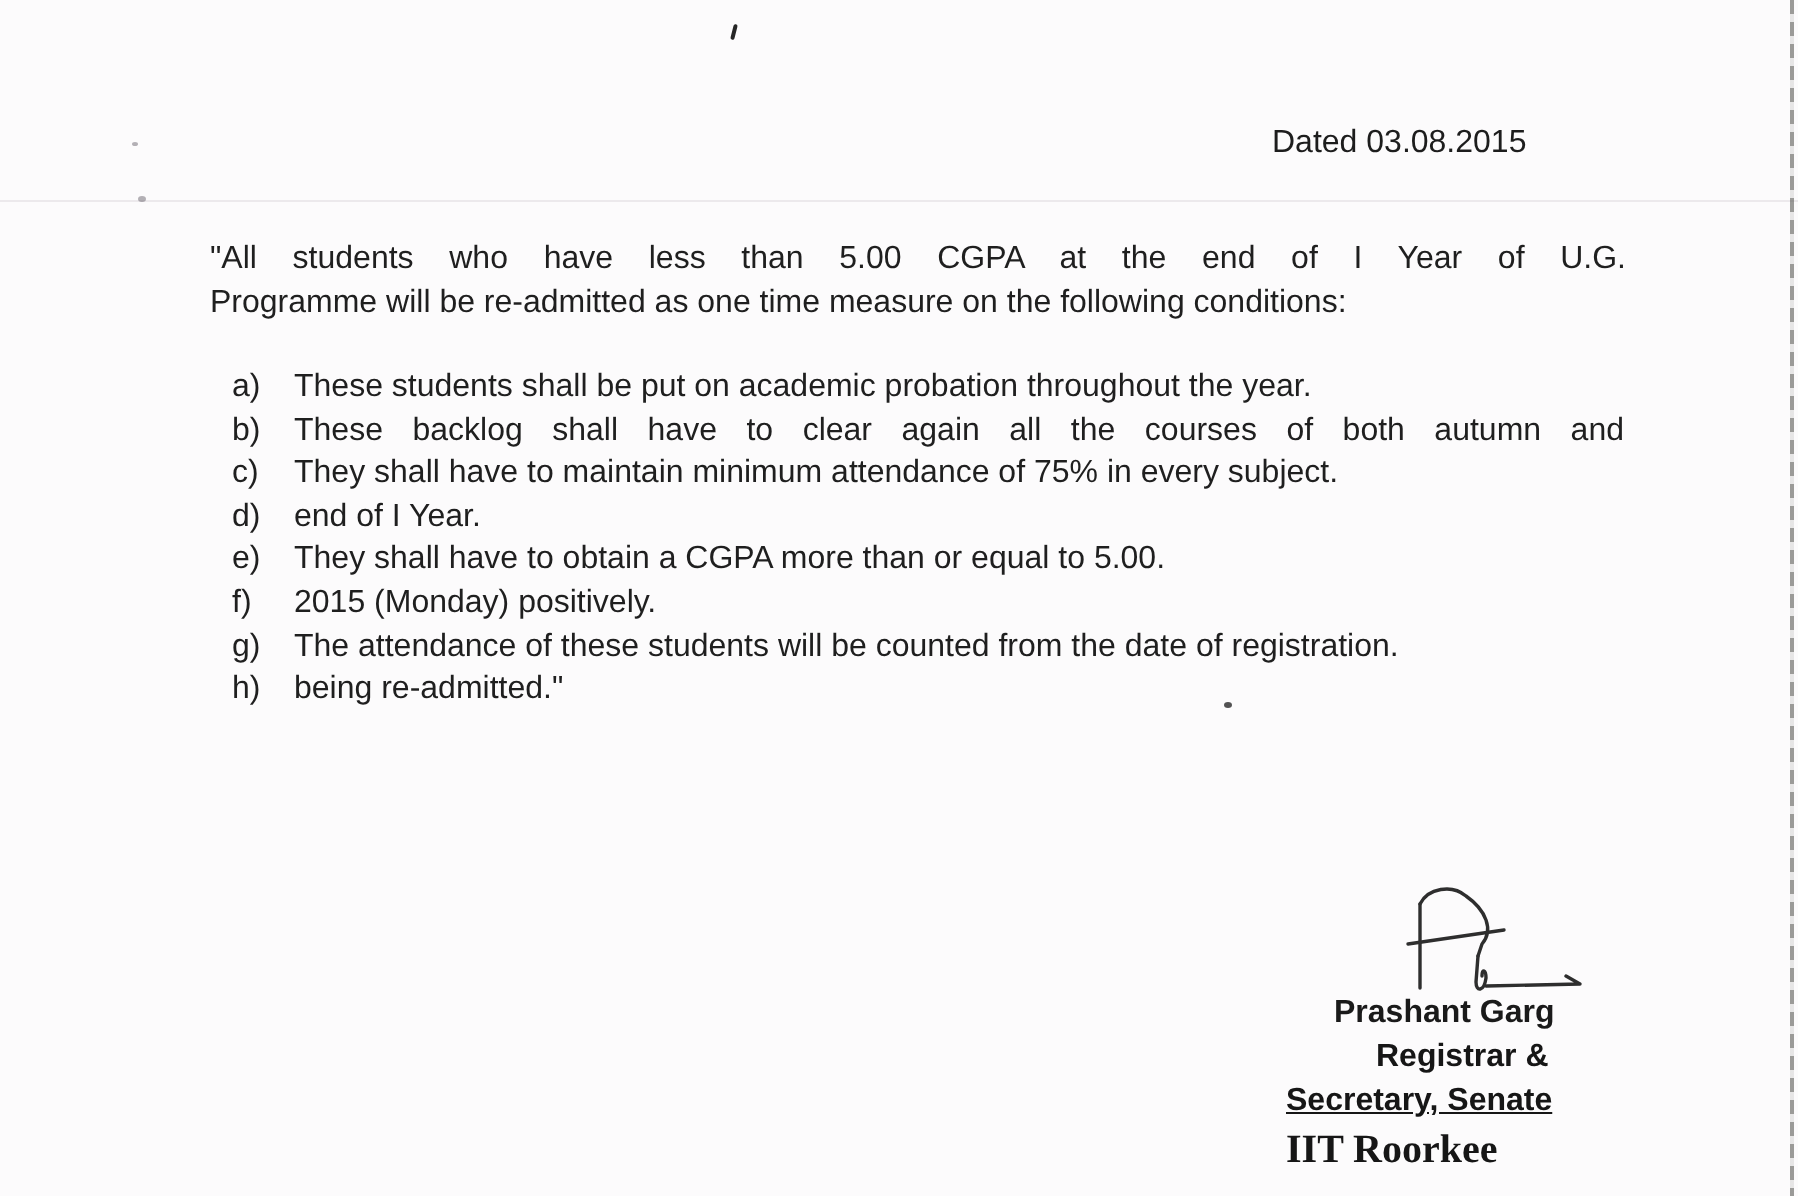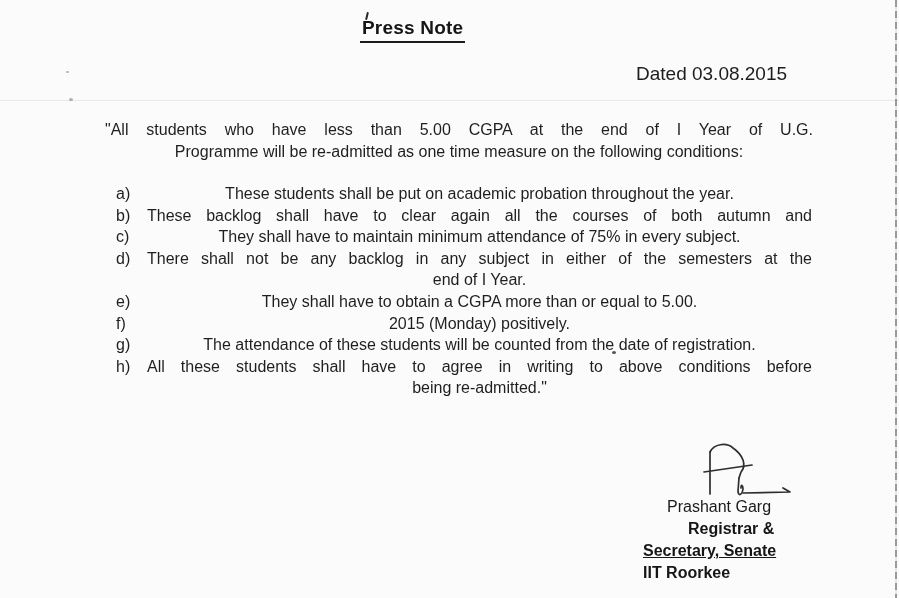--- a/index.html
+++ b/index.html
@@ -36,57 +36,56 @@
   .doc-title{
     position:absolute;left:360px;top:17px;
     font-size:19px;font-weight:bold;color:#161616;
     letter-spacing:.2px;
     border-bottom:2px solid #1c1c1c;
     padding:0 2px 2px 2px;
   }
 
   .date-line{
     position:absolute;left:636px;top:63px;
-    font-size:19px;color:#1d1d1d;
+    font-size:16px;color:#1d1d1d;
   }
 
   .intro{
     position:absolute;left:105px;top:119px;width:708px;
     font-size:16px;line-height:21.6px;color:#1f1f1f;
   }
 
   .conditions{
     position:absolute;left:115px;top:183px;width:697px;
     font-size:16px;line-height:21.6px;color:#1f1f1f;
   }
   .cond{display:grid;grid-template-columns:32px 1fr;}
   .cond-label{padding-left:1px;}
-  .line{white-space:normal;text-align:center;}
+  .line{white-space:normal;}
   .line.j{text-align:justify;text-align-last:justify;}
 
   .signature-svg{position:absolute;left:697px;top:441px;}
 
-  .sig-name{position:absolute;left:667px;top:498px;font-size:16px;color:#1a1a1a;}
+  .sig-name{position:absolute;left:667px;top:498px;font-size:16px;color:#1a1a1a;font-weight:bold;}
   .sig-role-1{position:absolute;left:688px;top:520px;font-size:16px;font-weight:bold;color:#161616;text-align:center;}
   .sig-role-2{position:absolute;left:643px;top:542px;font-size:16px;font-weight:bold;color:#161616;text-decoration:underline;}
-  .sig-role-3{position:absolute;left:643px;top:564px;font-size:16px;font-weight:bold;color:#161616;}
+  .sig-role-3{position:absolute;left:643px;top:564px;font-size:20px;font-weight:bold;color:#161616;font-family:Liberation Serif, serif;}
 </style>
 </head>
 <body>
 
 <div class="page">
 
   <div class="scanline-h"></div>
   <div class="scanline-v"></div>
   <div class="speck s1"></div>
   <div class="speck s2"></div>
   <div class="speck s3"></div>
   <div class="title-tick"></div>
 
-  <div class="doc-title">Press Note</div>
 
   <div class="date-line">Dated 03.08.2015</div>
 
   <div class="intro">
     <div class="line j">"All students who have less than 5.00 CGPA at the end of I Year of U.G.</div>
     <div class="line">Programme will be re-admitted as one time measure on the following conditions:</div>
   </div>
 
   <div class="conditions">
 
@@ -107,21 +106,20 @@
     <div class="cond">
       <div class="cond-label">c)</div>
       <div class="cond-text">
         <div class="line">They shall have to maintain minimum attendance of 75% in every subject.</div>
       </div>
     </div>
 
     <div class="cond">
       <div class="cond-label">d)</div>
       <div class="cond-text">
-        <div class="line j">There shall not be any backlog in any subject in either of the semesters at the</div>
         <div class="line">end of I Year.</div>
       </div>
     </div>
 
     <div class="cond">
       <div class="cond-label">e)</div>
       <div class="cond-text">
         <div class="line">They shall have to obtain a CGPA more than or equal to 5.00.</div>
       </div>
     </div>
@@ -136,21 +134,20 @@
     <div class="cond">
       <div class="cond-label">g)</div>
       <div class="cond-text">
         <div class="line">The attendance of these students will be counted from the date of registration.</div>
       </div>
     </div>
 
     <div class="cond">
       <div class="cond-label">h)</div>
       <div class="cond-text">
-        <div class="line j">All these students shall have to agree in writing to above conditions before</div>
         <div class="line">being re-admitted."</div>
       </div>
     </div>
 
   </div>
 
   <svg class="signature-svg" width="105" height="58" viewBox="0 0 105 58" fill="none" stroke="#2e2e2e" stroke-width="1.7" stroke-linecap="round" stroke-linejoin="round">
     <path d="M13 11 L13 53"></path>
     <path d="M13 11 C17 3 29 1 36 7 C46 14 50 24 44 31 L42 37"></path>
     <path d="M7 31 L55 24"></path>

